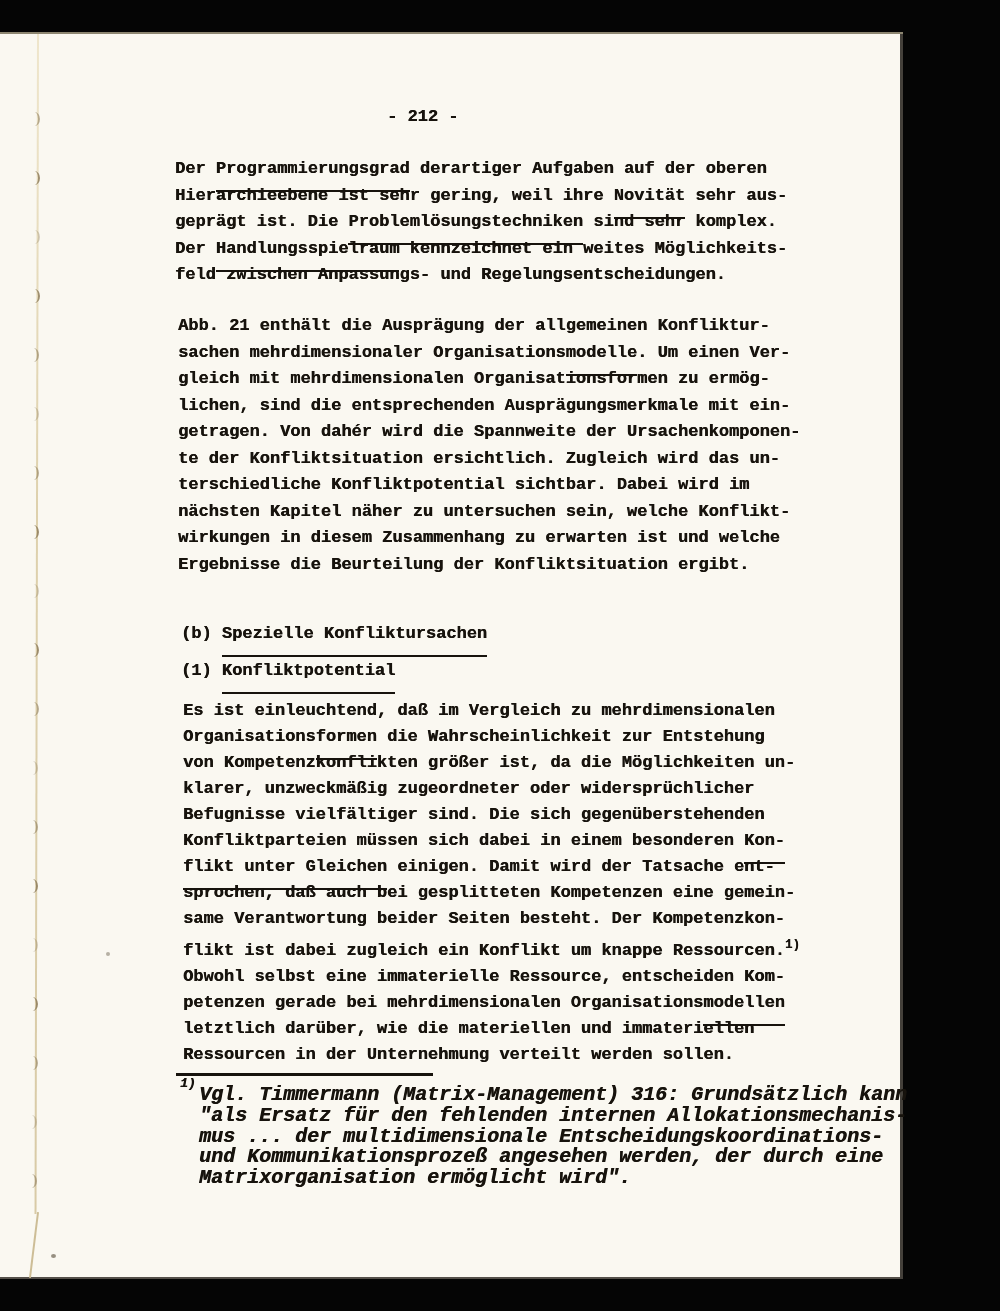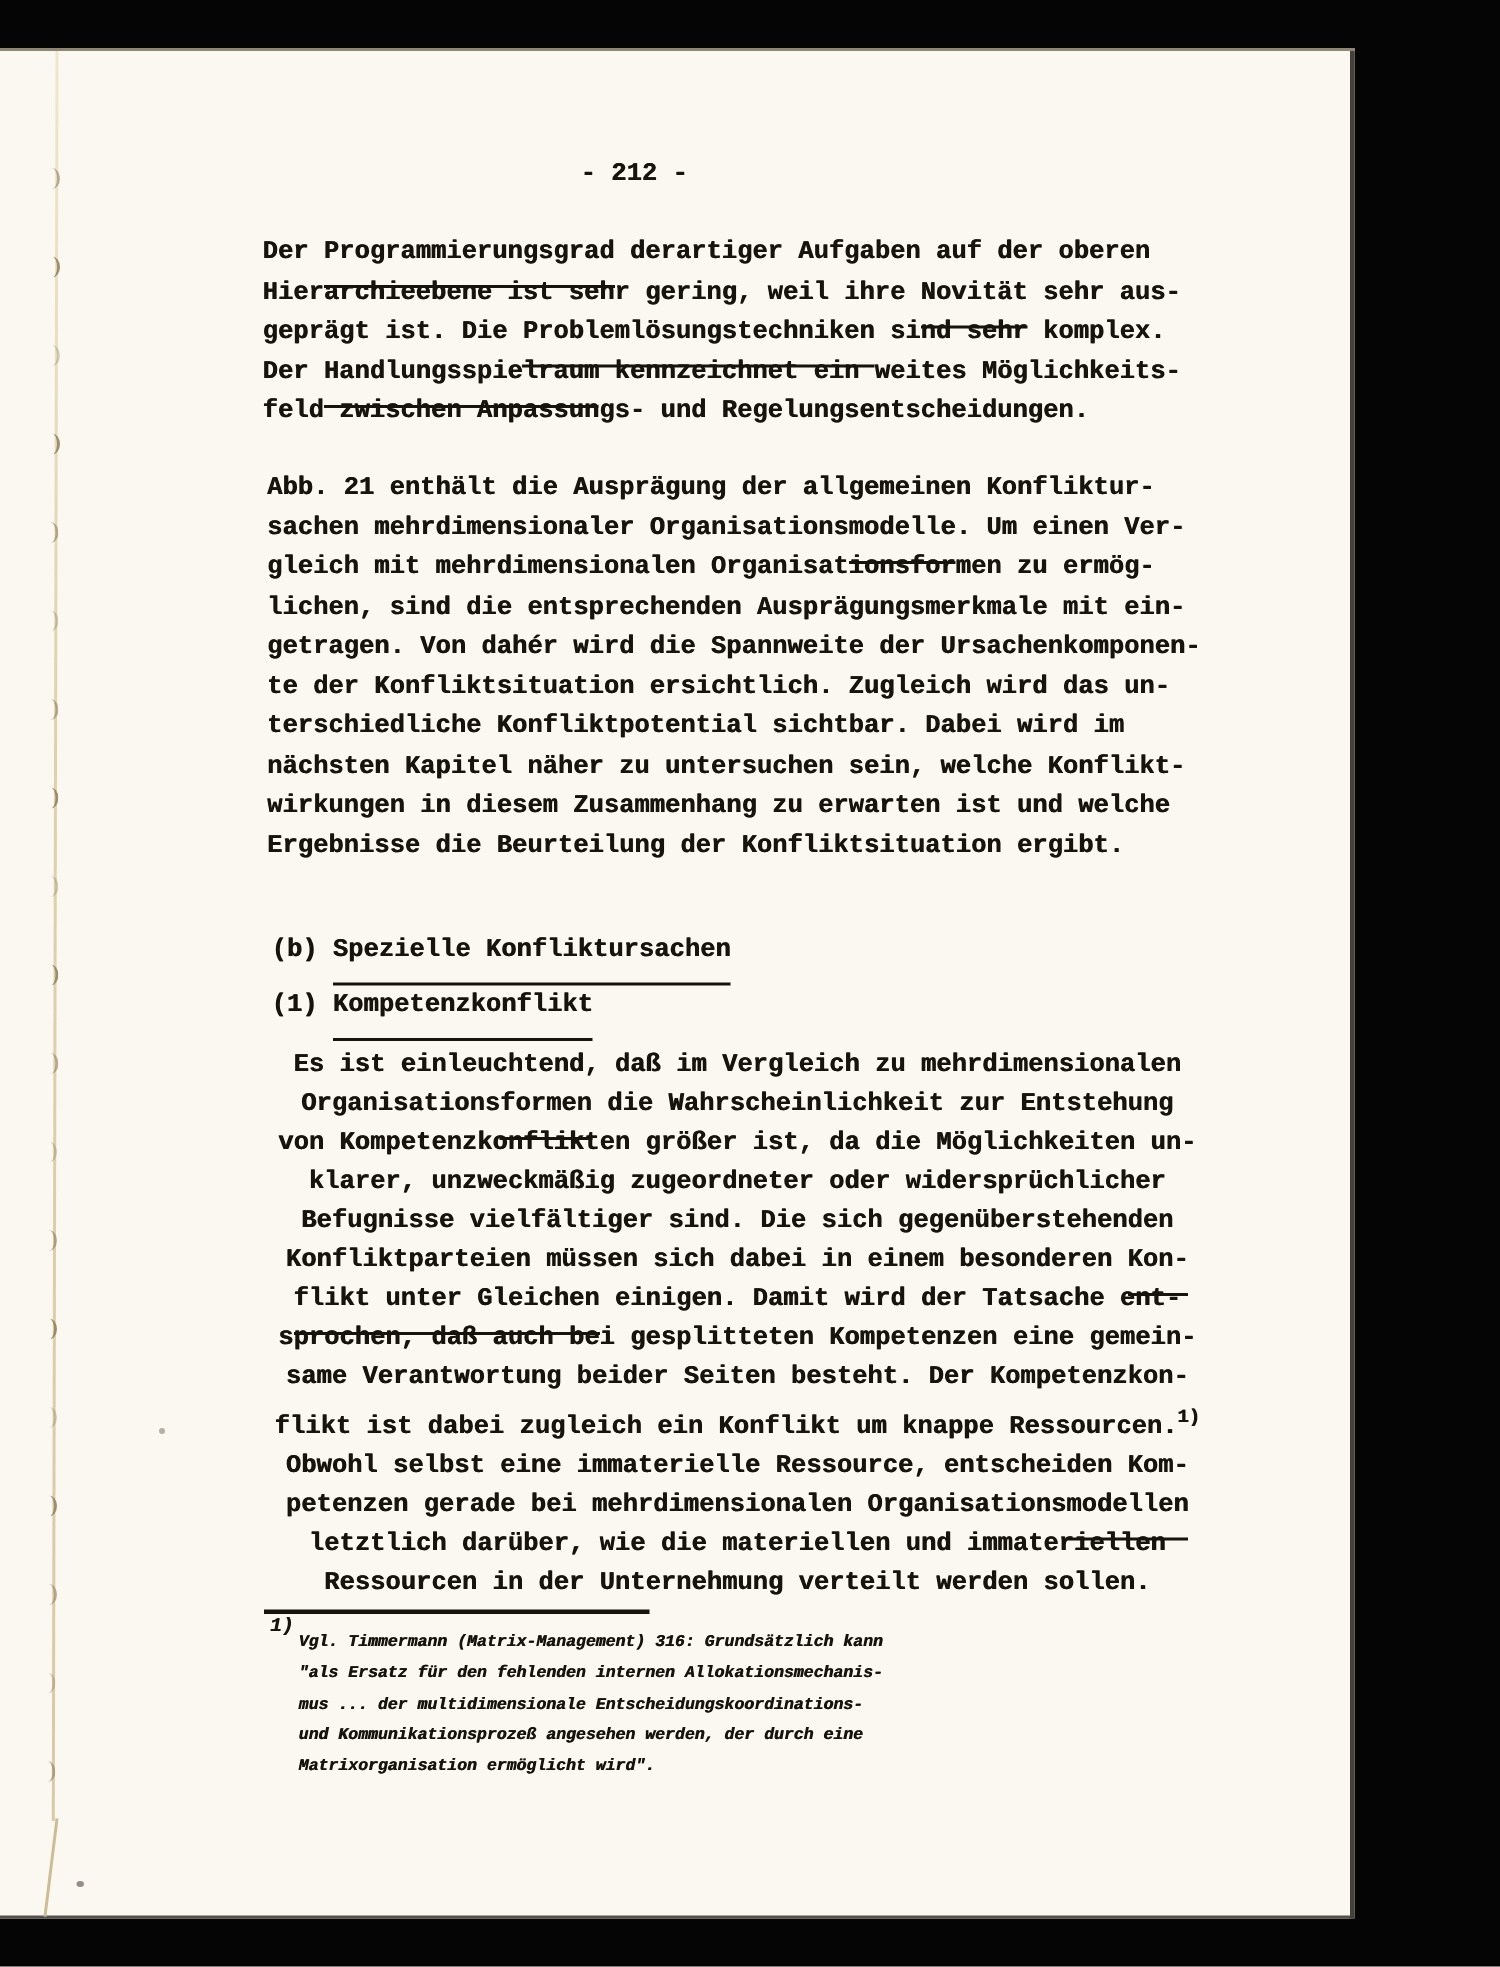--- a/index.html
+++ b/index.html
@@ -32,29 +32,29 @@
   }
   .spot{position:absolute;border-radius:50%;background:#7d7465;}
 
   
   .tw{
     position:absolute;color:#17130d;font-weight:700;
     font-size:17px;letter-spacing:0;white-space:pre;
     text-shadow:0.4px 0 0 currentColor;
   }
   .body-block{line-height:26.5px;}
-  .tight{line-height:26px;text-align:center;}
+  .tight{line-height:26px;}
   .heading-block{line-height:26px;text-align:right;}
   .u{border-bottom:2px solid #17130d;padding-bottom:12px;}
   .sup{font-size:12.5px;vertical-align:7px;letter-spacing:0;}
   .pagenum{line-height:26px;}
   .fn-rule{position:absolute;background:#17130d;}
   .fn-marker{font-size:13px;font-style:italic;line-height:14px;}
   .footnote-block{
-    font-style:italic;font-size:11px;line-height:20.8px;
+    font-style:italic;font-size:20px;line-height:20.8px;
     letter-spacing:0;
   }
 </style>
 </head>
 <body>
 
 <div class="page"></div>
 
 <div class="crease"></div>
 <div class="crease-tail"></div>
@@ -80,18 +80,18 @@
     <div class="crease-mark" style="left: 28.3px; top: 1174px; opacity: 0.6;"></div>
   </div>
 <div class="spot" style="left:106px;top:952px;width:4px;height:4px;opacity:.55;"></div>
 <div class="spot" style="left:51px;top:1254px;width:5px;height:4px;opacity:.8;"></div>
 
 <div class="tw pagenum" style="left:387px;top:104px;">- 212 -</div>
 
 <div class="tw body-block" style="left:175px;top:156px;"><div><span>Der </span><span class="u">Programmierungsgrad</span><span> derartiger Aufgaben auf der oberen</span></div><div><span>Hierarchieebene ist sehr gering, weil ihre </span><span class="u">Novität</span><span> sehr aus-</span></div><div><span>geprägt ist. Die </span><span class="u">Problemlösungstechniken</span><span> sind sehr komplex.</span></div><div><span>Der </span><span class="u">Handlungsspielraum</span><span> kennzeichnet ein weites Möglichkeits-</span></div><div><span>feld zwischen Anpassungs- und Regelungsentscheidungen.</span></div></div>
 <div class="tw body-block" style="left:178px;top:313px;"><div><span>Abb. 21 enthält die Ausprägung der allgemeinen Konfliktur-</span></div><div><span>sachen mehrdimensionaler Organisations</span><span class="u">modelle</span><span>. Um einen Ver-</span></div><div><span>gleich mit mehrdimensionalen Organisationsformen zu ermög-</span></div><div><span>lichen, sind die entsprechenden Ausprägungsmerkmale mit ein-</span></div><div><span>getragen. Von dahér wird die Spannweite der Ursachenkomponen-</span></div><div><span>te der Konfliktsituation ersichtlich. Zugleich wird das un-</span></div><div><span>terschiedliche Konfliktpotential sichtbar. Dabei wird im</span></div><div><span>nächsten Kapitel näher zu untersuchen sein, welche Konflikt-</span></div><div><span>wirkungen in diesem Zusammenhang zu erwarten ist und welche</span></div><div><span>Ergebnisse die Beurteilung der Konfliktsituation ergibt.</span></div></div>
 <div class="tw heading-block" style="left:181px;top:621px;"><div><span>(b) </span><span class="u">Spezielle Konfliktursachen</span></div></div>
-<div class="tw heading-block" style="left:181px;top:658px;"><div><span>(1) </span><span class="u">Kompetenzkonflikt</span></div></div>
+<div class="tw heading-block" style="left:181px;top:658px;"><div><span>(1) </span><span class="u">Konfliktpotential</span></div></div>
 <div class="tw body-block tight" style="left:183px;top:698px;"><div><span>Es ist einleuchtend, daß im Vergleich zu mehrdimensionalen</span></div><div><span>Organisations</span><span class="u">formen</span><span> die Wahrscheinlichkeit zur Entstehung</span></div><div><span>von Kompetenzkonflikten größer ist, da die Möglichkeiten un-</span></div><div><span>klarer, unzweckmäßig zugeordneter oder widersprüchlicher</span></div><div><span>Befugnisse vielfältiger sind. Die sich gegenüberstehenden</span></div><div><span>Konfliktparteien müssen sich dabei in einem besonderen </span><span class="u">Kon-</span></div><div><span class="u">flikt unter Gleichen</span><span> einigen. Damit wird der Tatsache ent-</span></div><div><span>sprochen, daß auch bei gesplitteten Kompetenzen eine gemein-</span></div><div><span>same Verantwortung beider Seiten besteht. Der Kompetenzkon-</span></div><div><span>flikt ist dabei zugleich ein Konflikt um knappe Ressourcen.</span><span class="sup">1)</span></div><div><span>Obwohl selbst eine immaterielle Ressource, entscheiden Kom-</span></div><div><span>petenzen gerade bei mehrdimensionalen Organisations</span><span class="u">modellen</span></div><div><span>letztlich darüber, wie die materiellen und immateriellen</span></div><div><span>Ressourcen in der Unternehmung verteilt werden sollen.</span></div></div>
 
 <div class="fn-rule" style="left:176px;top:1073px;width:257px;height:3px;"></div>
 <div class="tw fn-marker" style="left:180px;top:1077px;">1)</div>
 <div class="tw footnote-block" style="left:199px;top:1085px;"><div><span>Vgl. Timmermann (Matrix-Management) 316: Grundsätzlich kann</span></div><div><span>"als Ersatz für den fehlenden internen Allokationsmechanis-</span></div><div><span>mus ... der multidimensionale Entscheidungskoordinations-</span></div><div><span>und Kommunikationsprozeß angesehen werden, der durch eine</span></div><div><span>Matrixorganisation ermöglicht wird".</span></div></div>
 
 </body></html>

